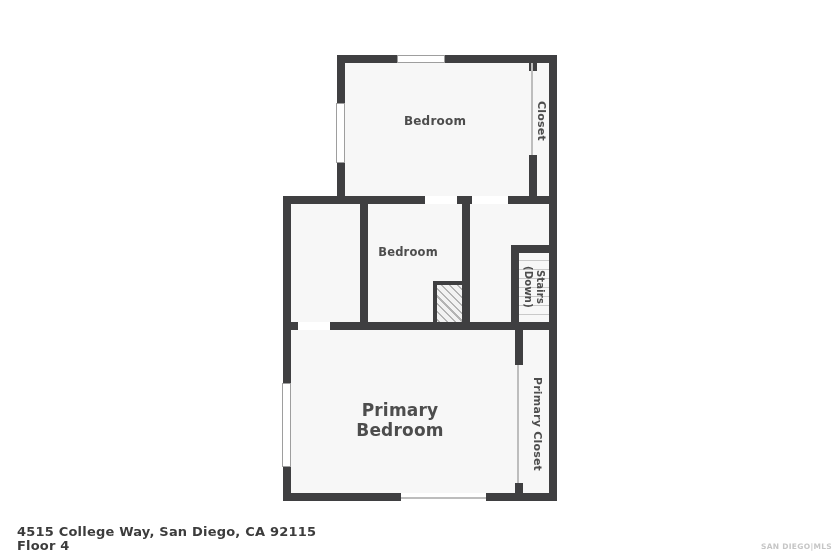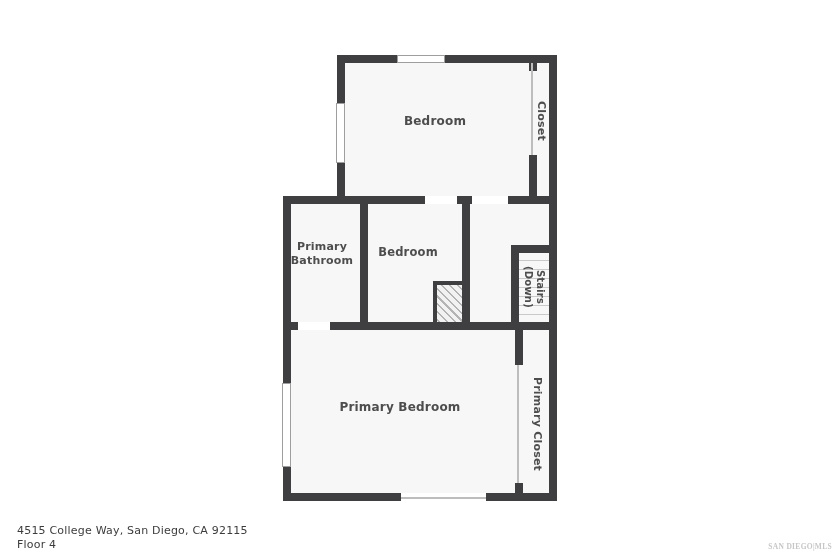--- a/index.html
+++ b/index.html
@@ -12,21 +12,21 @@
   .wall{position:absolute;background:var(--wall,#3f3f41);}
   .gap{position:absolute;background:#ffffff;}
   .thinline{position:absolute;background:#bdbdbd;}
   .window{position:absolute;background:#ffffff;border:1px solid var(--window-border,#9e9e9e);box-sizing:border-box;}
   .treads{position:absolute;background:repeating-linear-gradient(to bottom,transparent 0,transparent 7.5px,#c9c9c9 7.5px,#c9c9c9 9px);}
   .hatch{position:absolute;box-sizing:border-box;border:4px solid var(--wall,#3f3f41);
     background:repeating-linear-gradient(45deg,#f2f2f2 0,#f2f2f2 4px,#b4b4b4 4px,#b4b4b4 5.5px);}
   .rlabel{position:absolute;font-weight:700;color:var(--label,#4d4d4d);text-align:center;letter-spacing:.2px;}
   .vert{transform:translate(-50%,-50%) rotate(90deg);white-space:nowrap;}
   .vertwrap{transform:translate(-50%,-50%) rotate(90deg);white-space:normal;}
-  .footer-line{position:absolute;font-weight:400;color:#3c3c3c;font-size:11px;letter-spacing:.2px;}
+  .footer-line{position:absolute;font-weight:700;color:#3c3c3c;font-size:13px;letter-spacing:.2px;}
   .watermark{position:absolute;font-weight:700;color:var(--watermark,#c6c6c6);font-size:7.5px;text-align:right;letter-spacing:.3px;}
 </style>
 </head>
 <body>
 
 <div class="plan">
 
   <div class="fill" style="left:337px;top:55px;width:220px;height:149px;"></div>
   <div class="fill" style="left:283px;top:196px;width:274px;height:305px;"></div>
 
@@ -65,27 +65,26 @@
   <div class="thinline" style="left:517px;top:365px;width:2px;height:118px;"></div>
 
   <div class="window" style="left:397px;top:55px;width:48px;height:8px;"></div>
   <div class="window" style="left:336px;top:103px;width:9px;height:60px;"></div>
   <div class="window" style="left:282px;top:383px;width:9px;height:84px;"></div>
 
   <div class="rlabel" style="left:385px;top:114px;width:100px;font-size:12px;">Bedroom</div>
 
   <div class="rlabel vert" style="left:541px;top:121px;font-size:11px;">Closet</div>
 
-  <div class="rlabel" style="left:280px;top:240px;width:84px;font-size:11px;line-height:14px;">Primary Bathroom</div>
 
   <div class="rlabel" style="left:363px;top:245px;width:90px;font-size:11.5px;">Bedroom</div>
 
   <div class="rlabel vertwrap" style="left:534px;top:287px;width:48px;font-size:10px;line-height:12px;">Stairs (Down)</div>
 
-  <div class="rlabel" style="left:330px;top:400px;width:140px;font-size:12px;">Primary Bedroom</div>
+  <div class="rlabel" style="left:330px;top:400px;width:140px;font-size:17px;">Primary Bedroom</div>
 
   <div class="rlabel vert" style="left:537px;top:424px;font-size:11px;">Primary Closet</div>
 
   <div class="footer-line" style="left:17px;top:524px;">4515 College Way, San Diego, CA 92115</div>
   <div class="footer-line" style="left:17px;top:538px;">Floor 4</div>
-  <div class="watermark" style="left:750px;top:542px;width:82px;font-family:Liberation Serif, serif;">SAN DIEGO|MLS</div>
+  <div class="watermark" style="left:750px;top:542px;width:82px;">SAN DIEGO|MLS</div>
 
 </div>
 
 </body></html>

